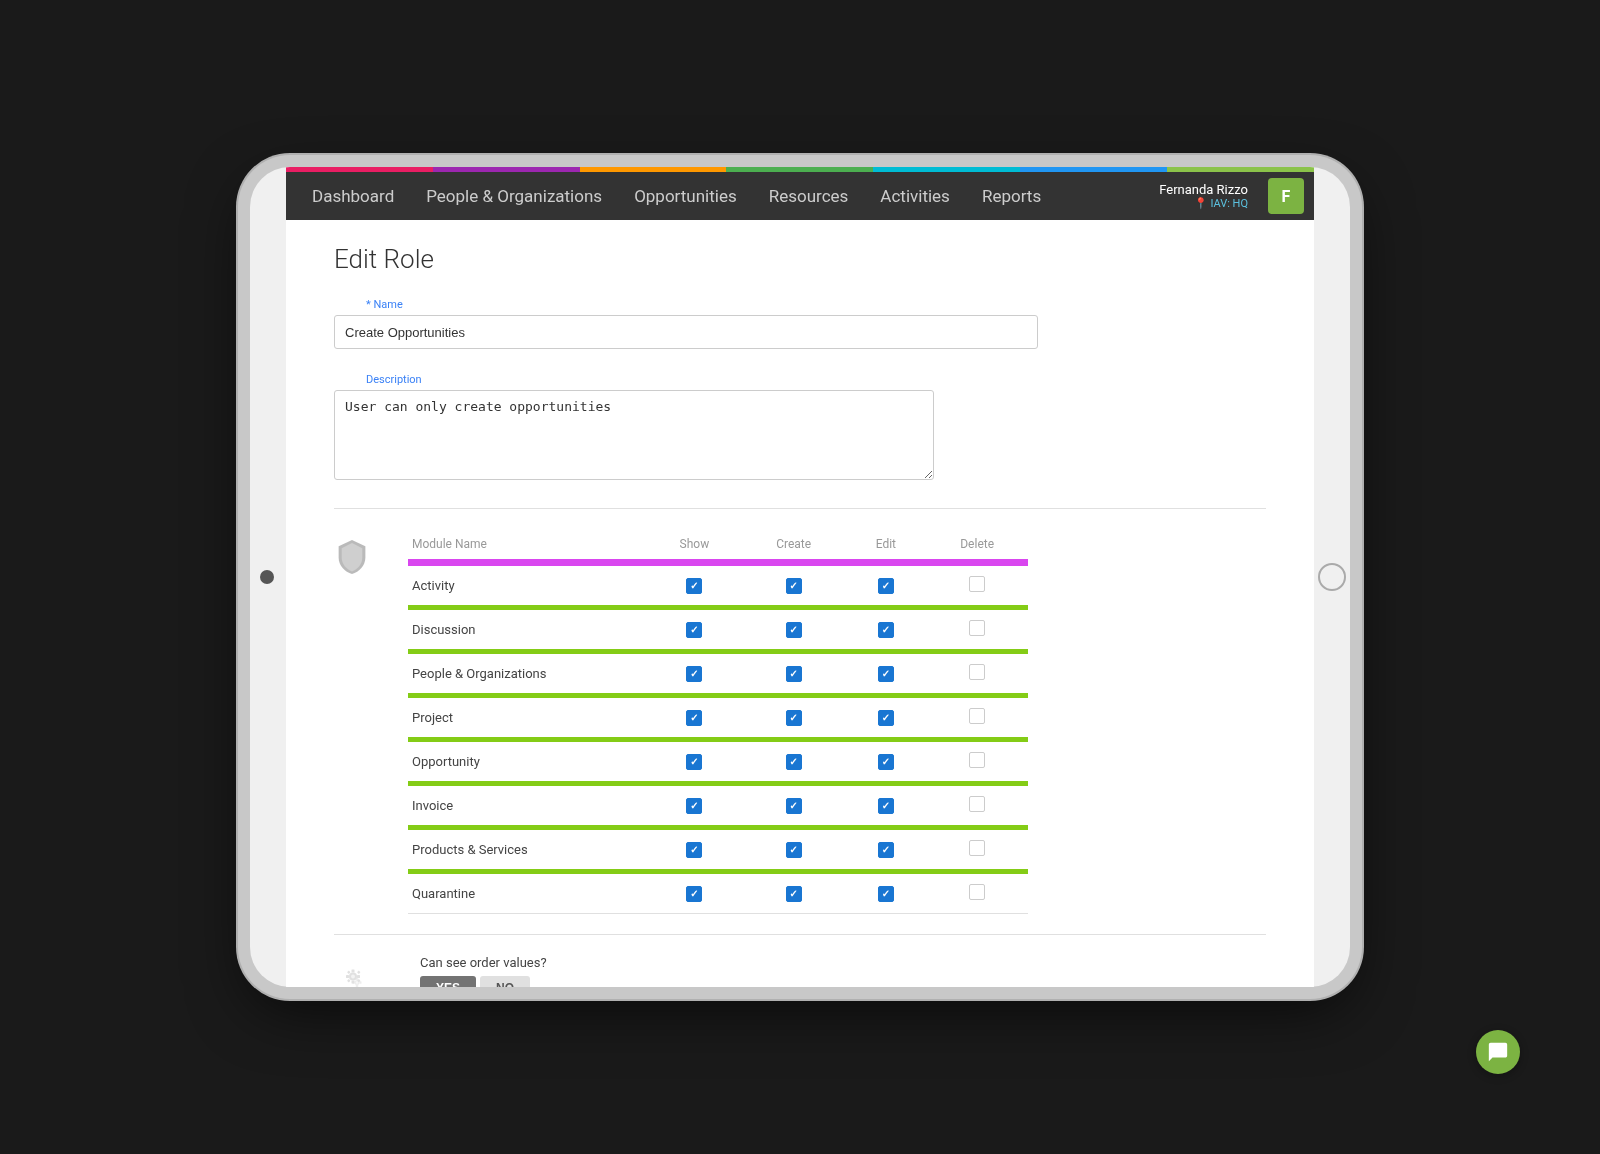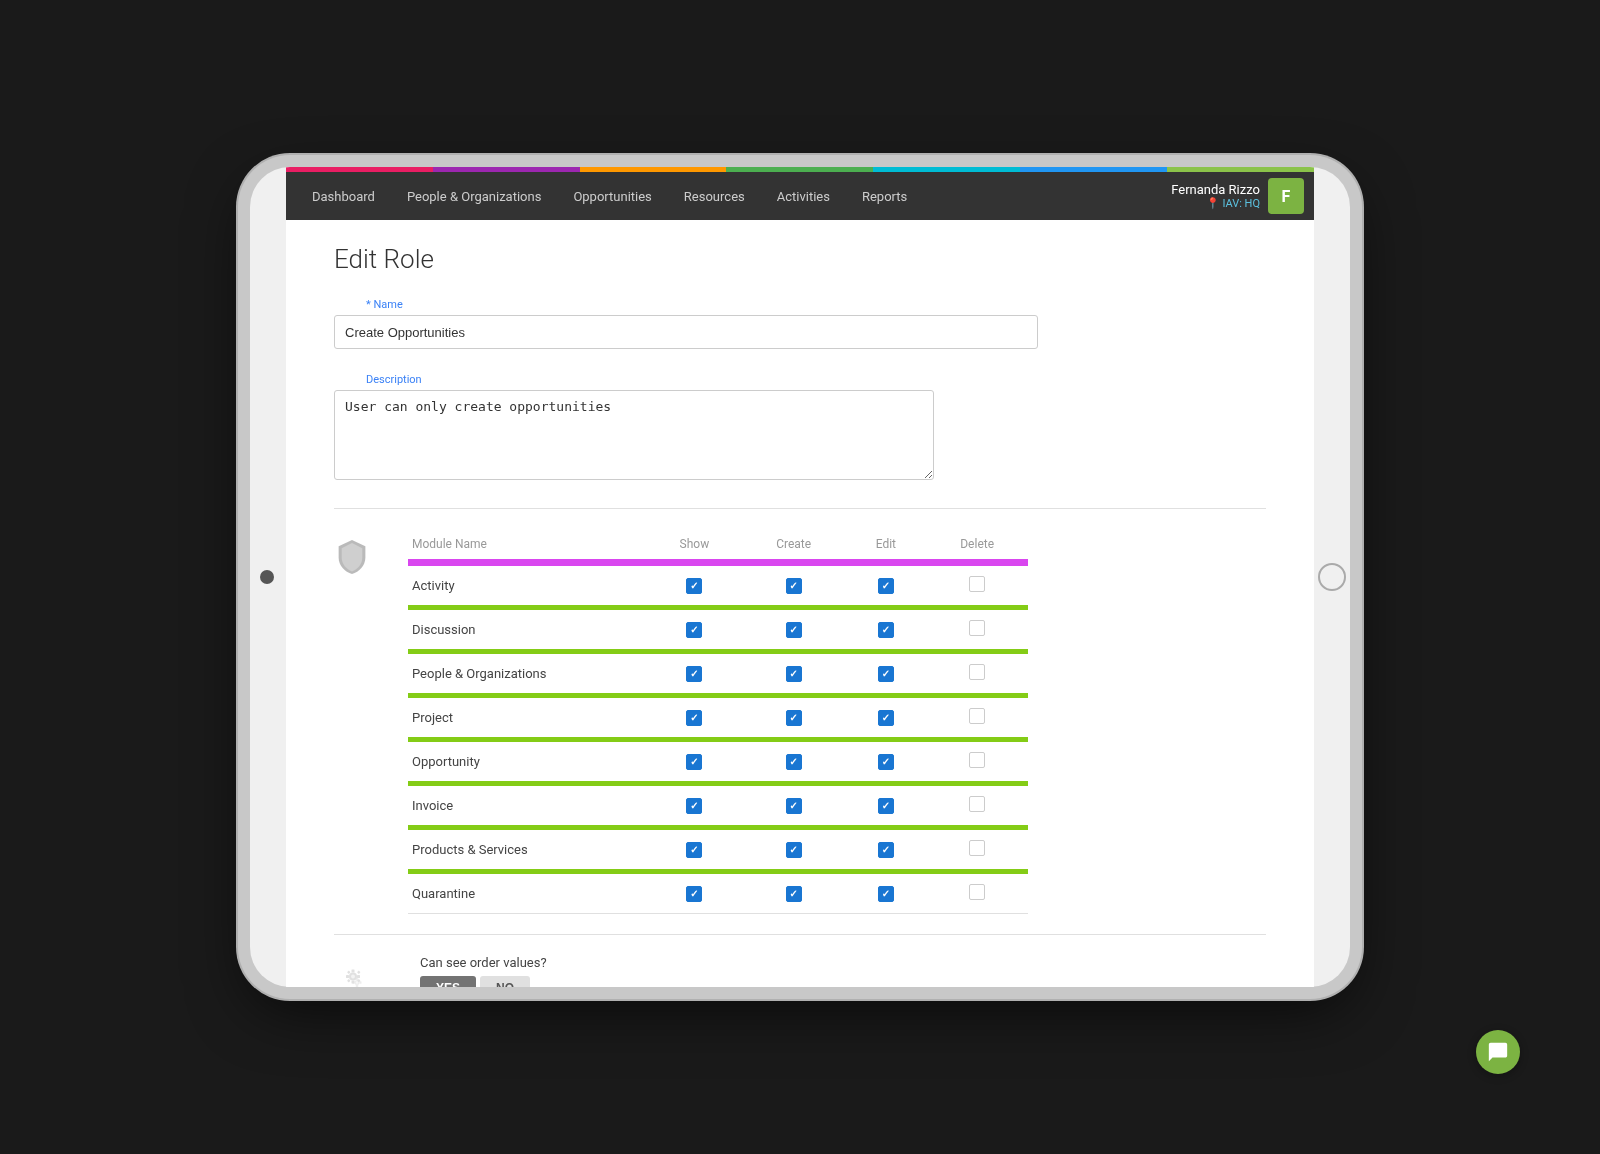--- a/index.html
+++ b/index.html
@@ -78,33 +78,33 @@
 
     .nav-items {
       display: flex;
       align-items: center;
       flex: 1;
       gap: 0;
     }
 
     .nav-item {
       color: #ccc;
-      font-size: 13px;
+      font-size: 17px;
       padding: 0 16px;
       height: 48px;
       display: flex;
       align-items: center;
       cursor: pointer;
       white-space: nowrap;
     }
 
     .nav-right {
       display: flex;
       align-items: center;
-      gap: 8px;
+      gap: 20px;
       margin-left: auto;
     }
 
     .nav-user-info {
       text-align: right;
     }
 
     .nav-user-name {
       color: #fff;
       font-size: 13px;

